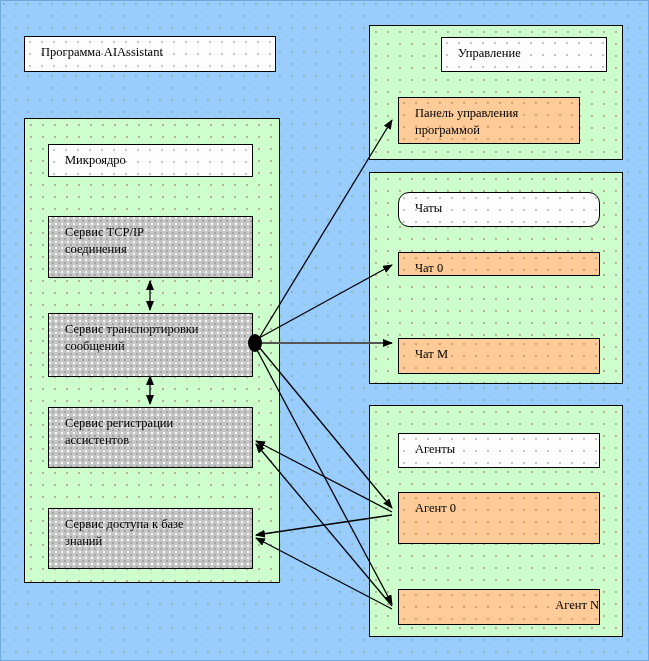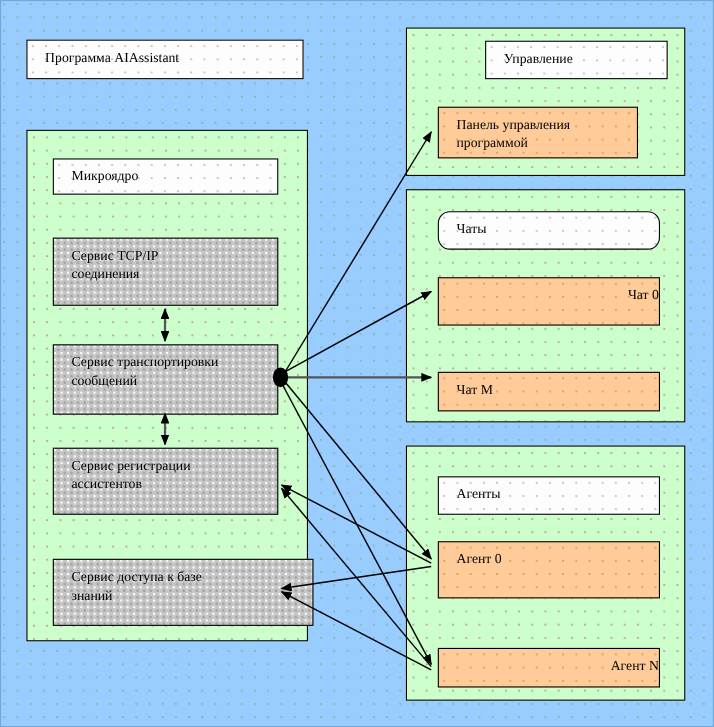--- a/index.html
+++ b/index.html
@@ -121,21 +121,21 @@
   <div class="box gray" style="left:48px; top:313px; width:205px; height:64px;">
     <span class="lbl">Сервис транспортировки
 сообщений</span>
   </div>
 
   <div class="box gray" style="left:48px; top:407px; width:205px; height:61px;">
     <span class="lbl">Сервис регистрации
 ассистентов</span>
   </div>
 
-  <div class="box gray" style="left:48px; top:508px; width:237px; height:61px;">
+  <div class="box gray" style="left:48px; top:508px; width:205px; height:61px;">
     <span class="lbl">Сервис доступа к базе
 знаний</span>
   </div>
 
   <div class="panel" style="left:369px; top:25px; width:254px; height:135px;">
   </div>
 
   <div class="box white" style="left:398px; top:37px; width:166px; height:35px;margin-left:43px;">
     <span class="lbl">Управление</span>
   </div>
@@ -145,21 +145,21 @@
 программой</span>
   </div>
 
   <div class="panel" style="left:369px; top:172px; width:254px; height:212px;">
   </div>
 
   <div class="box white" style="left:398px; top:192px; width:202px; height:35px;border-radius:11px;">
     <span class="lbl">Чаты</span>
   </div>
 
-  <div class="box orange" style="left:398px; top:252px; width:202px; height:44px;text-align:right;">
+  <div class="box orange" style="left:398px; top:252px; width:202px; height:24px;">
     <span class="lbl">Чат 0</span>
   </div>
 
   <div class="box orange" style="left:398px; top:338px; width:202px; height:36px;">
     <span class="lbl">Чат M</span>
   </div>
 
   <div class="panel" style="left:369px; top:405px; width:254px; height:232px;">
   </div>
 

